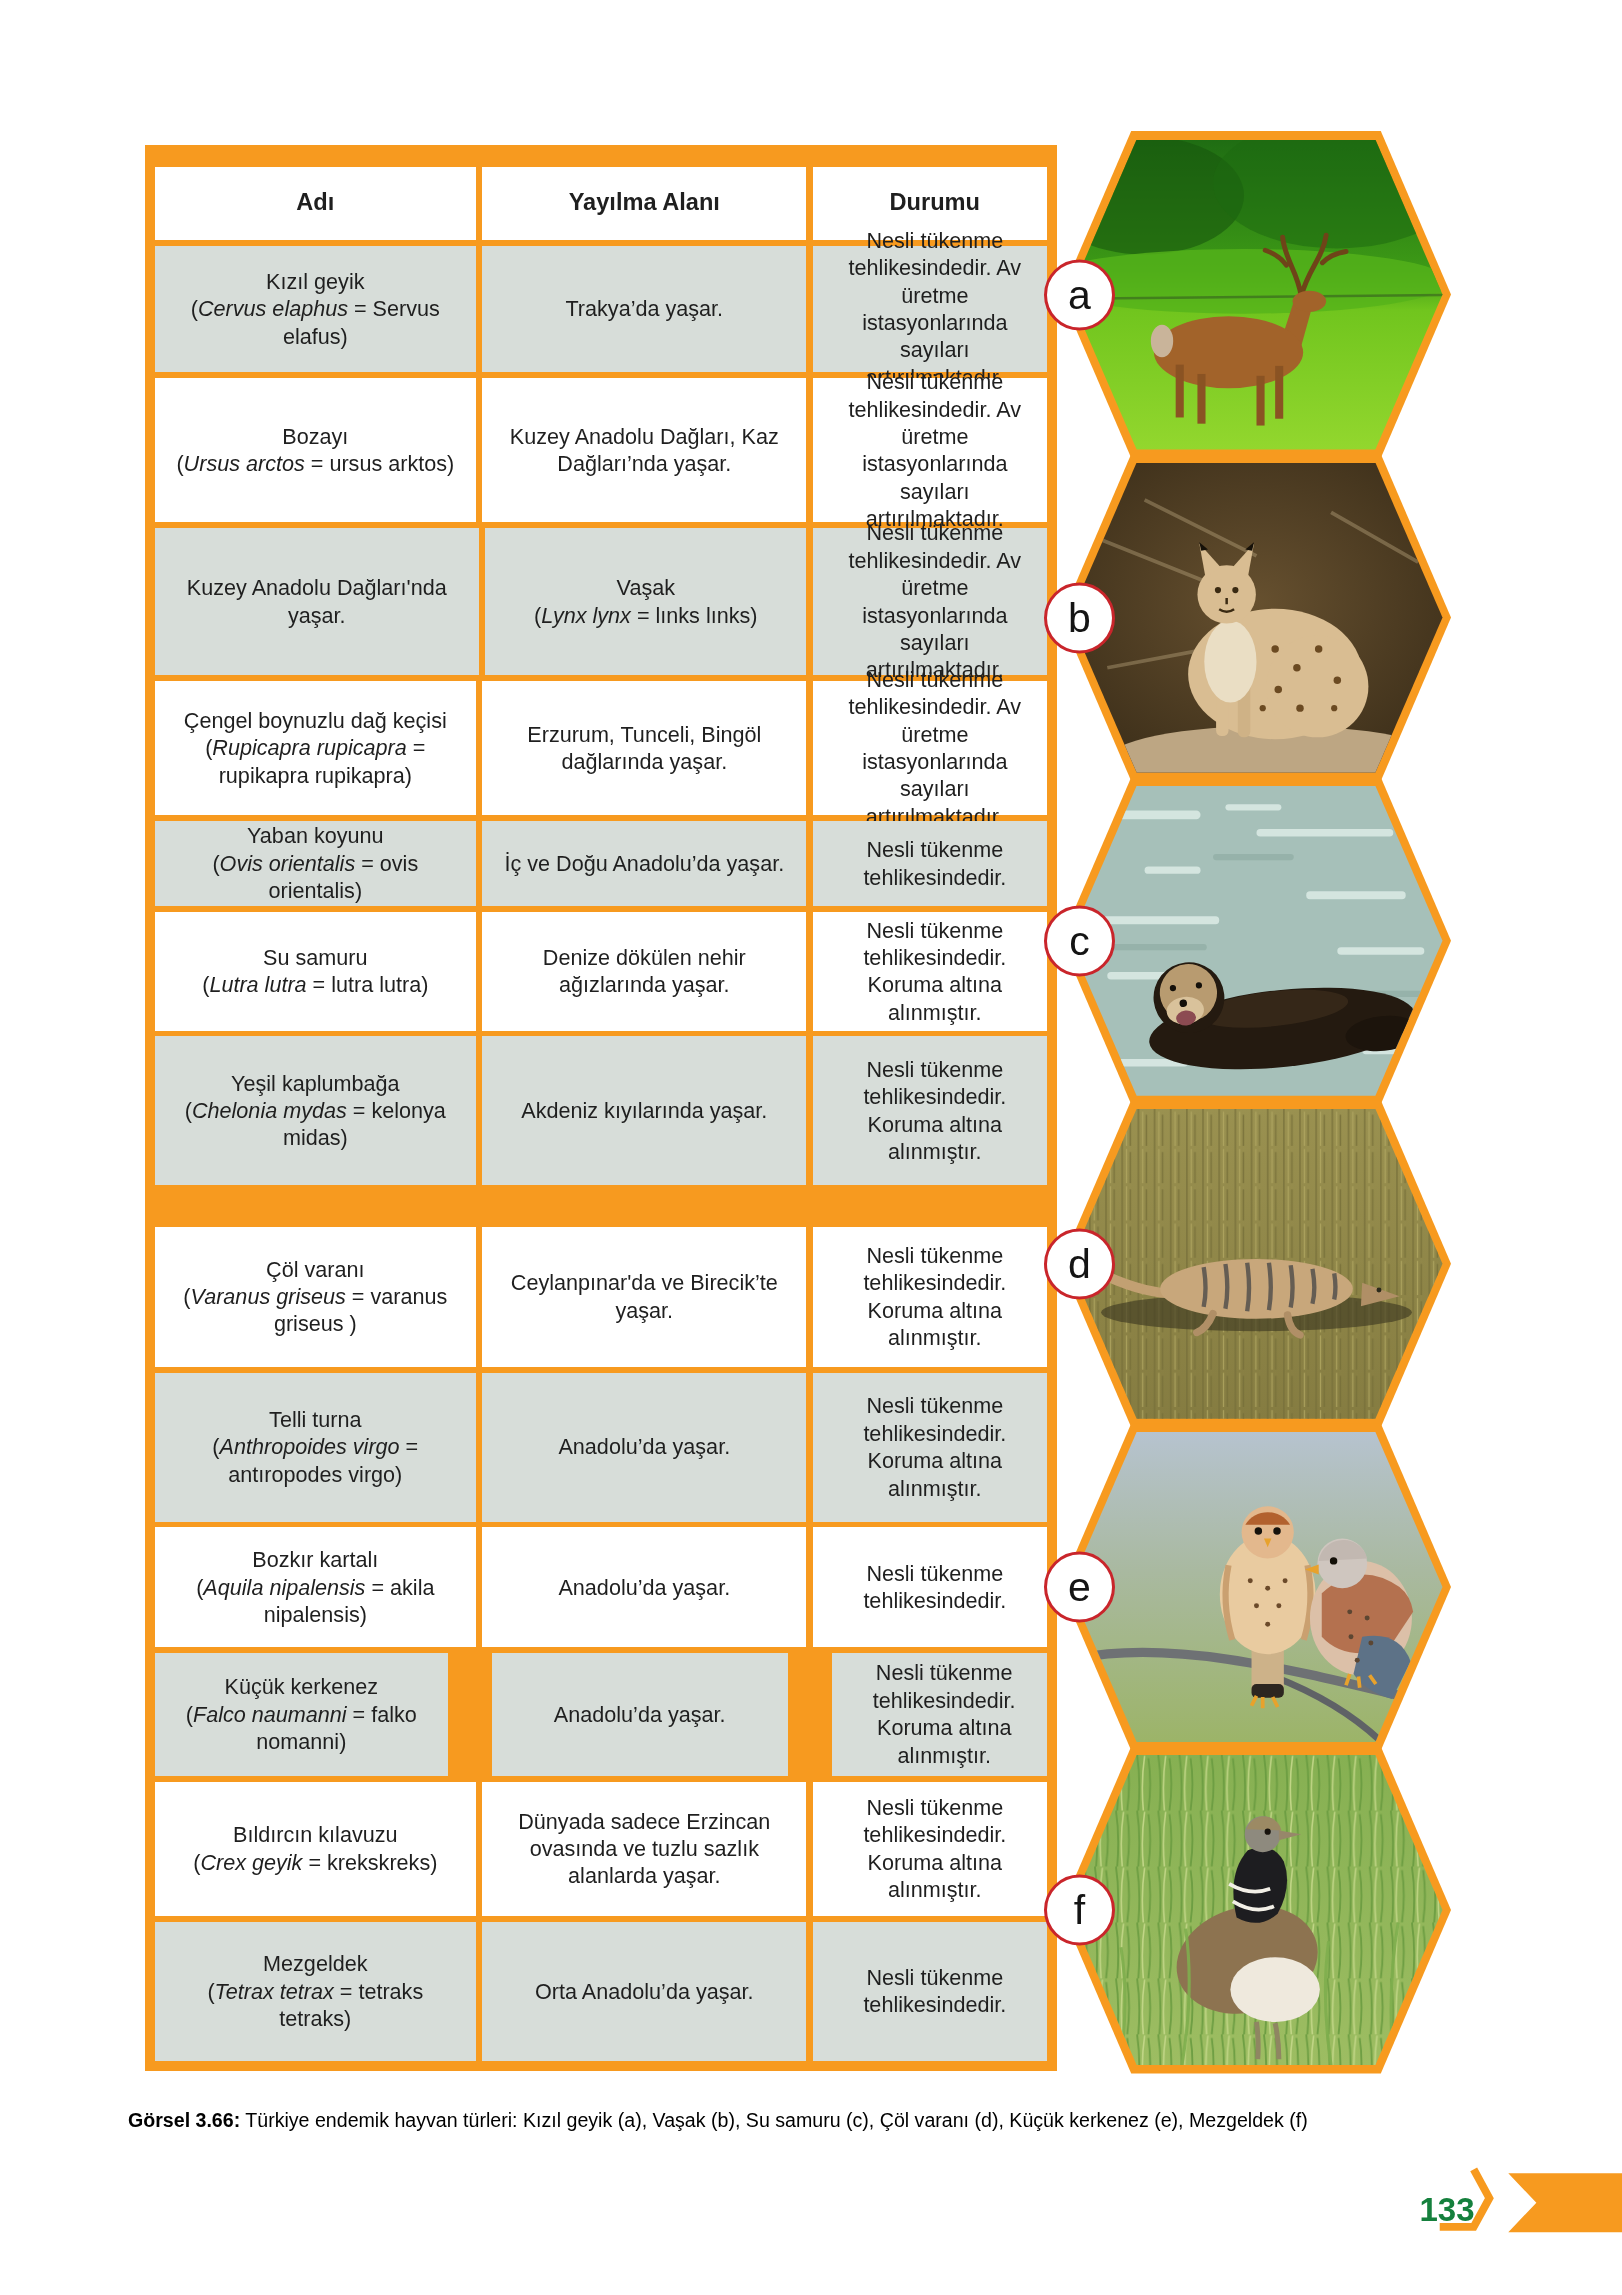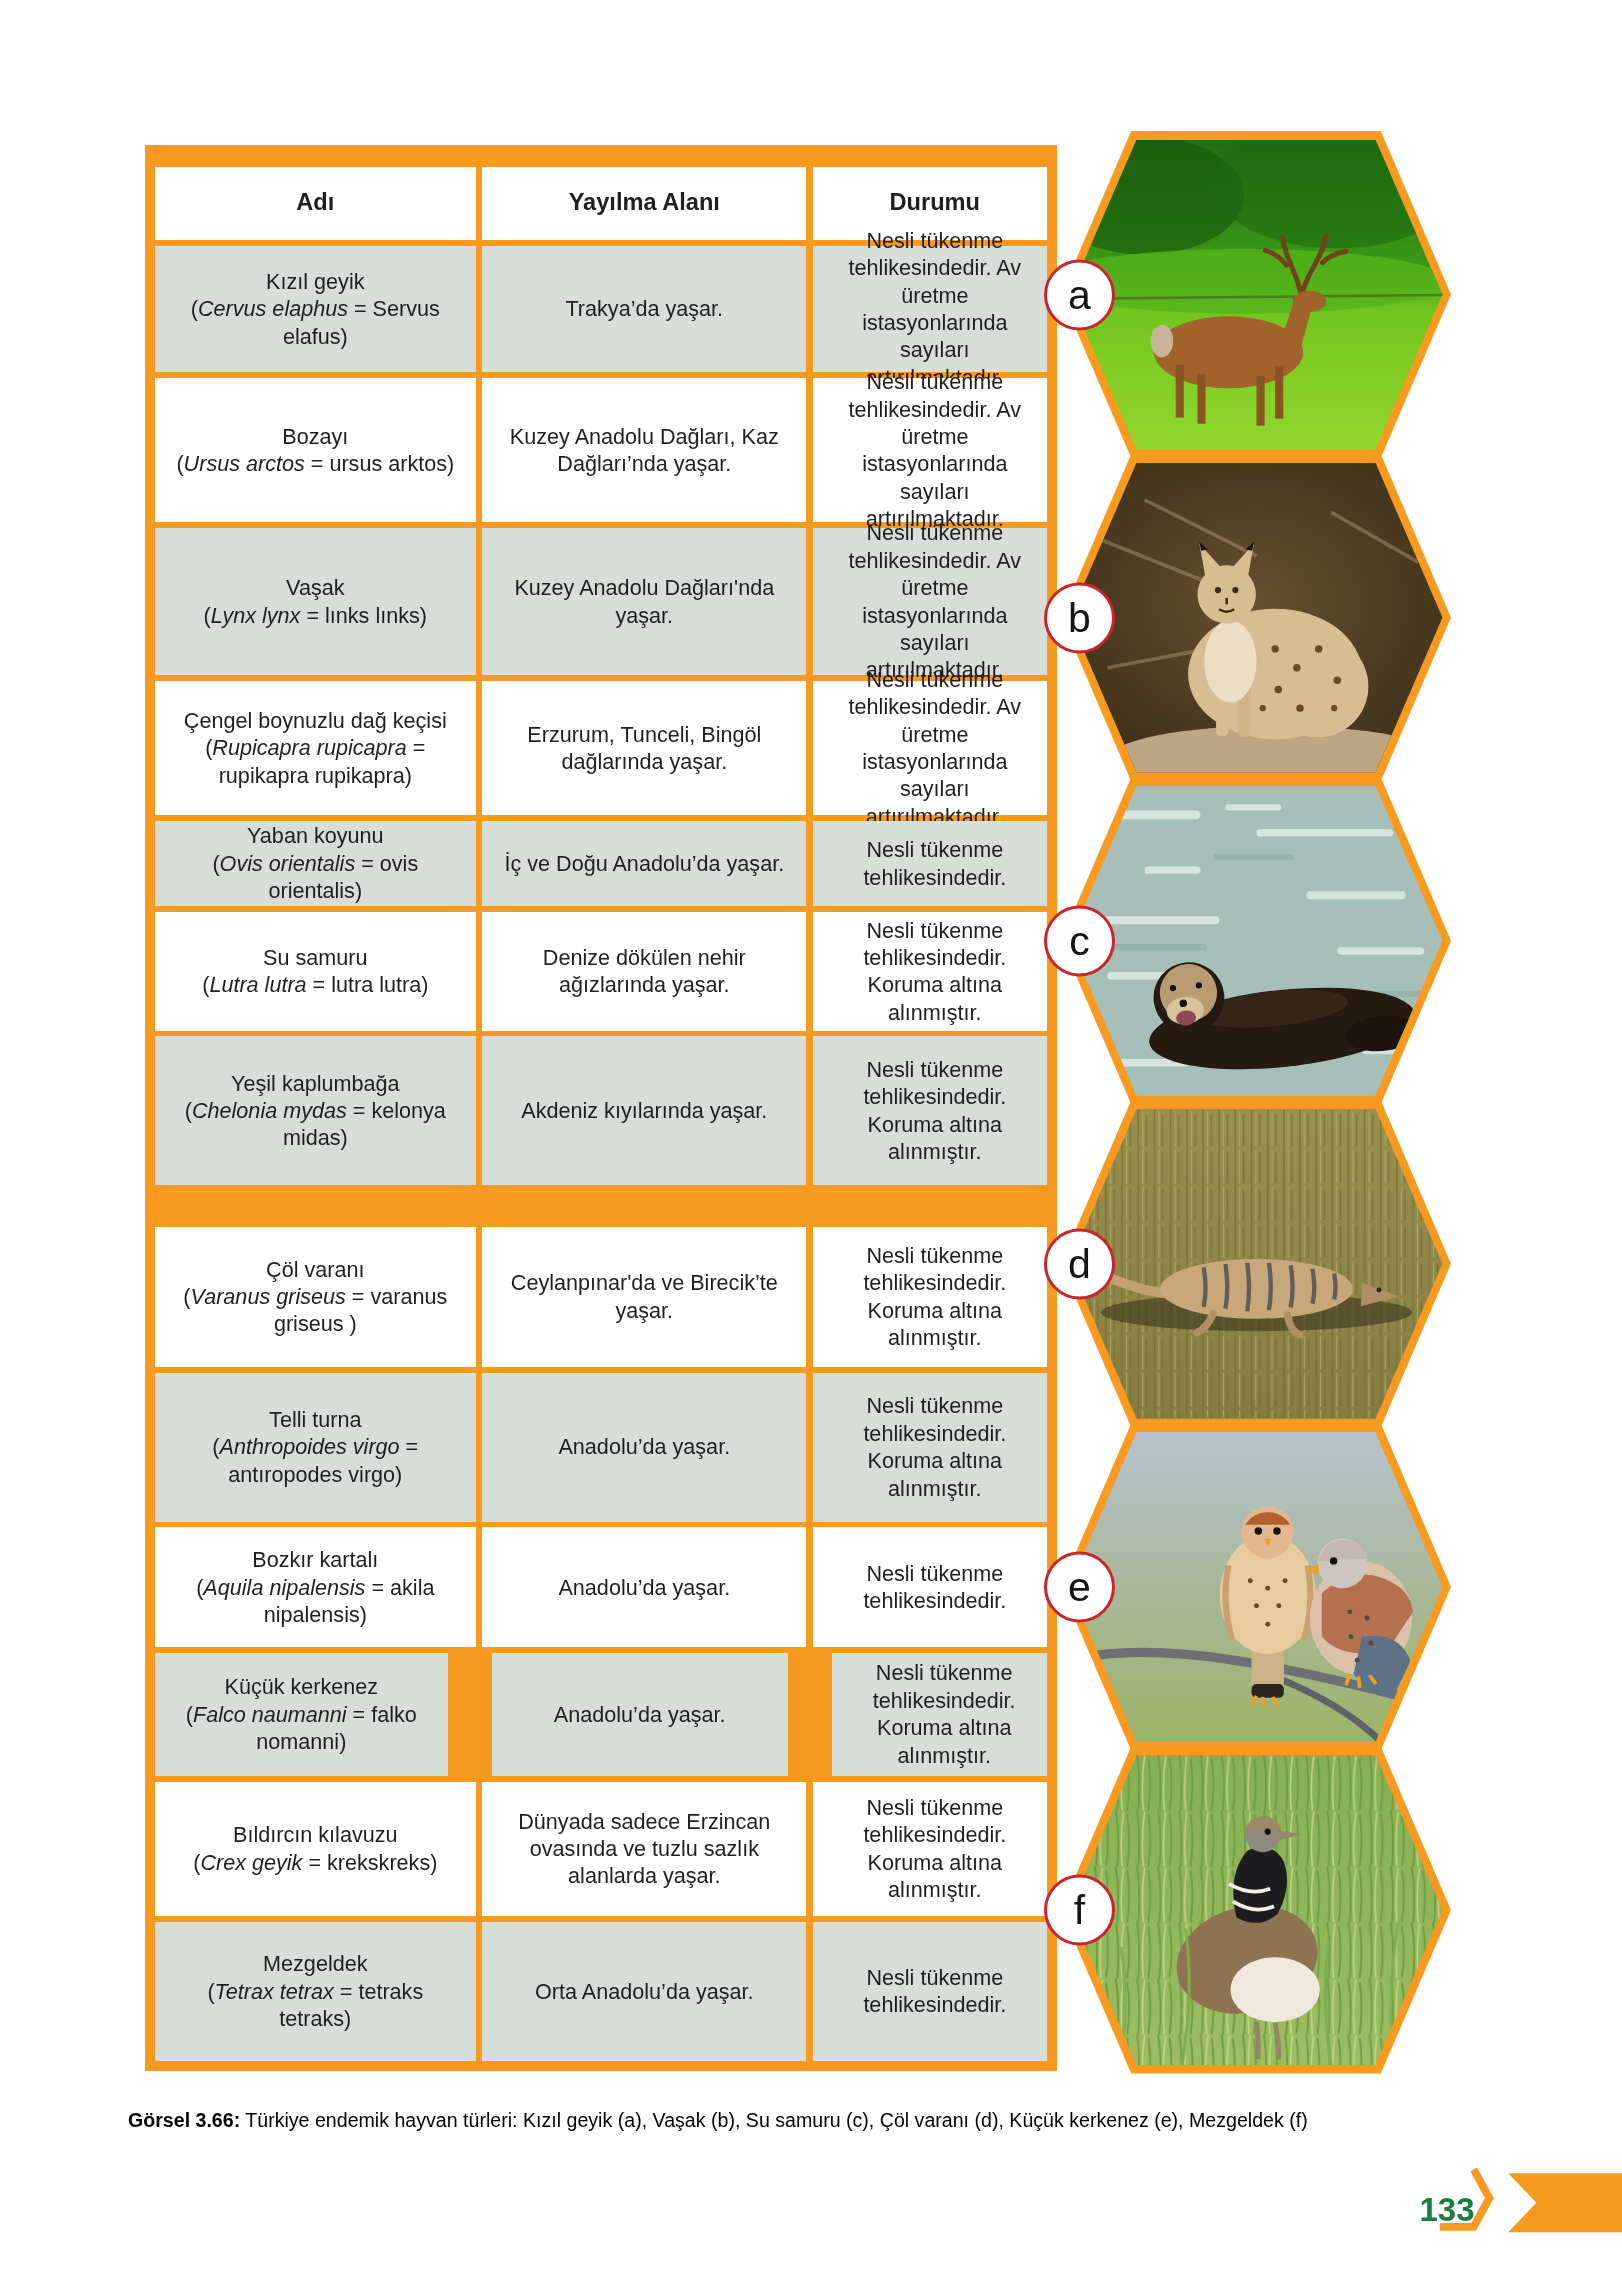--- a/index.html
+++ b/index.html
@@ -71,25 +71,25 @@
       </div>
       <div class="trow white" style="flex: 247 1 0px;">
         <div class="cell c1">
           <span class="cn">Bozayı</span>
           <span class="sci">(<i>Ursus arctos</i> = ursus arktos)</span>
         </div>
         <div class="cell c2">Kuzey Anadolu Dağları, Kaz Dağları’nda yaşar.</div>
         <div class="cell c3">Nesli tükenme tehlikesindedir. Av üretme istasyonlarında sayıları artırılmaktadır.</div>
       </div>
       <div class="trow gray" style="flex: 251 1 0px;">
+        <div class="cell c2">Kuzey Anadolu Dağları'nda yaşar.</div>
         <div class="cell c1">
           <span class="cn">Vaşak</span>
           <span class="sci">(<i>Lynx lynx</i> = lınks lınks)</span>
         </div>
-        <div class="cell c2">Kuzey Anadolu Dağları'nda yaşar.</div>
         <div class="cell c3">Nesli tükenme tehlikesindedir. Av üretme istasyonlarında sayıları artırılmaktadır.</div>
       </div>
       <div class="trow white" style="flex: 230 1 0px;">
         <div class="cell c1">
           <span class="cn">Çengel boynuzlu dağ keçisi</span>
           <span class="sci">(<i>Rupicapra rupicapra</i> = rupikapra rupikapra)</span>
         </div>
         <div class="cell c2">Erzurum, Tunceli, Bingöl dağlarında yaşar.</div>
         <div class="cell c3">Nesli tükenme tehlikesindedir. Av üretme istasyonlarında sayıları artırılmaktadır.</div>
       </div>

